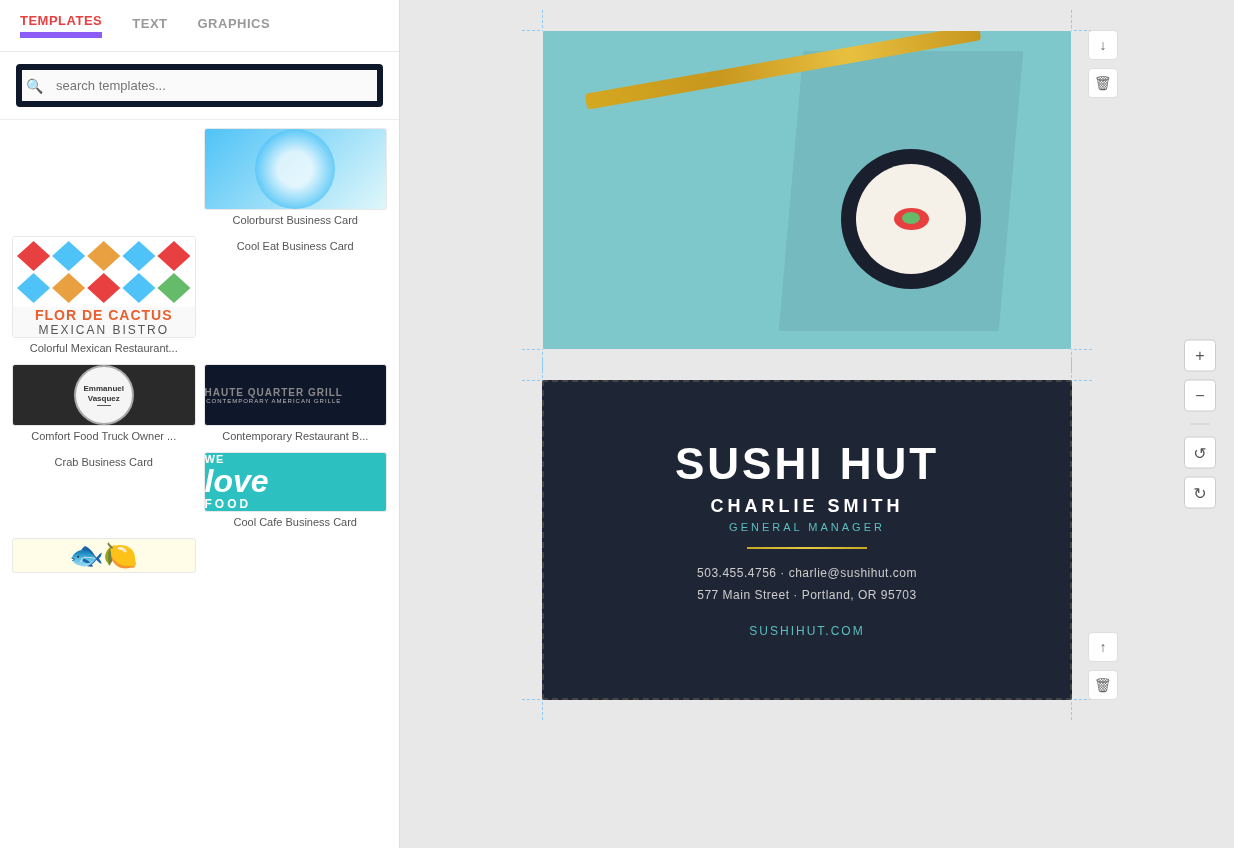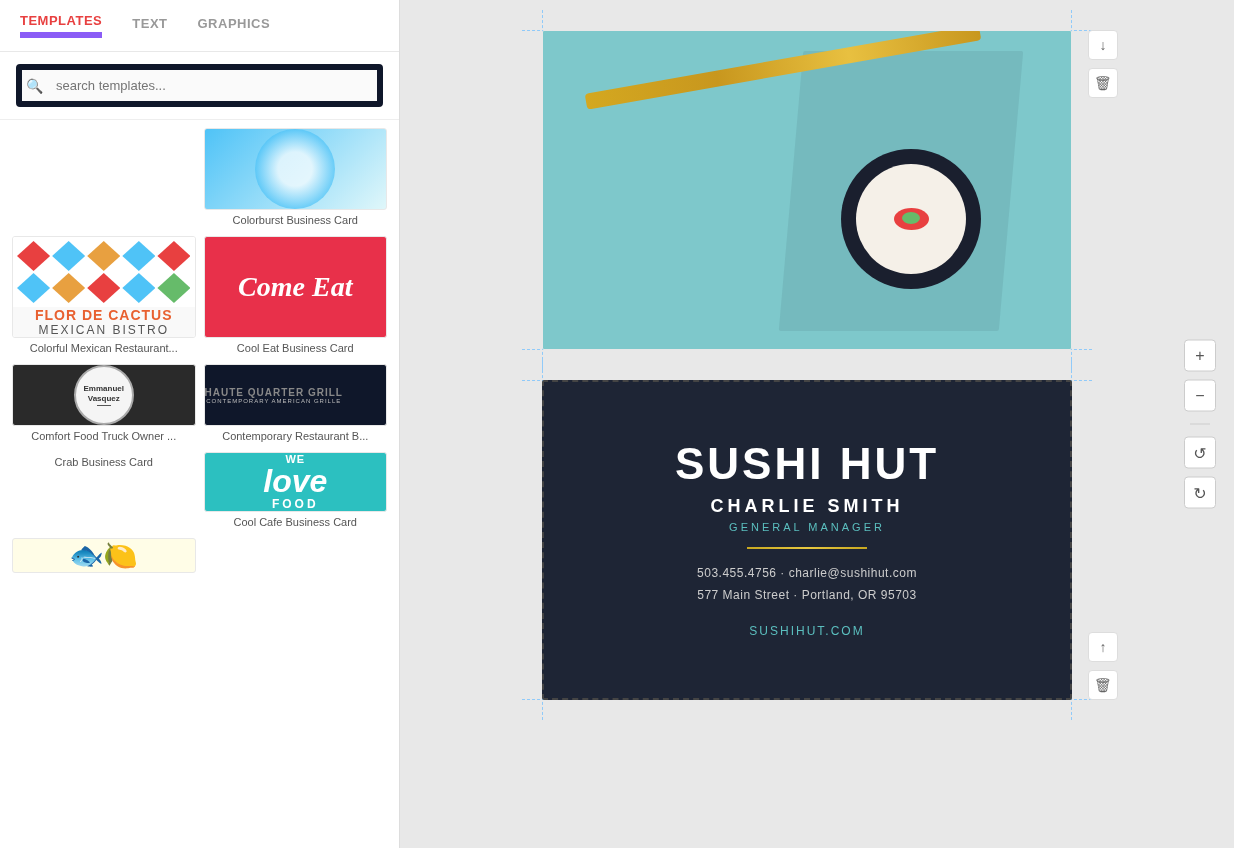--- a/index.html
+++ b/index.html
@@ -198,21 +198,21 @@
       font-weight: bold;
       color: #e84040;
       letter-spacing: 1px;
       text-align: center;
     }
     .crab-emoji {
       font-size: 32px;
     }
     .thumb-cool-cafe {
       background: #2cc0c0;
-      display: flex; align-items: center; justify-content: center;
+      display: flex; justify-content: center;
       height: 100%;
       flex-direction: column;
     }
     .cool-we { font-size: 11px; font-weight: bold; color: #fff; letter-spacing: 1px; }
     .cool-love { font-size: 32px; font-style: italic; font-weight: bold; color: #fff; line-height: 1; }
     .cool-food { font-size: 12px; font-weight: bold; color: #fff; letter-spacing: 3px; }
 
     .thumb-fish {
       background: #fffde7;
       display: flex; align-items: center; justify-content: center;
@@ -489,23 +489,20 @@
         </div>
         <div class="thumb-flor-cactus" style="height:30%;display:flex;flex-direction:column;justify-content:center;align-items:center;">
           <div class="flor-title">FLOR DE CACTUS</div>
           <div class="flor-sub">MEXICAN BISTRO</div>
         </div>
       </div>
       <div class="template-label">Colorful Mexican Restaurant...</div>
     </div>
 
     <div class="template-item">
-      <div class="template-thumb thumb-come-eat">
-        <span class="come-eat-text">Come Eat</span>
-      </div>
       <div class="template-label">Cool Eat Business Card</div>
     </div>
 
     <div class="template-item">
       <div class="template-thumb thumb-comfort-food">
         <div class="comfort-circle">
           <div class="comfort-name">
             <span>Emmanuel</span><br><span>Vasquez</span>
           </div>
           <div class="comfort-dash"></div>

